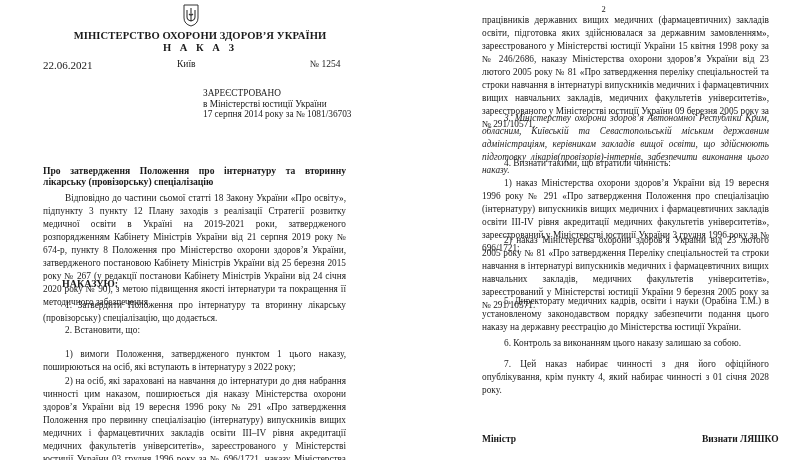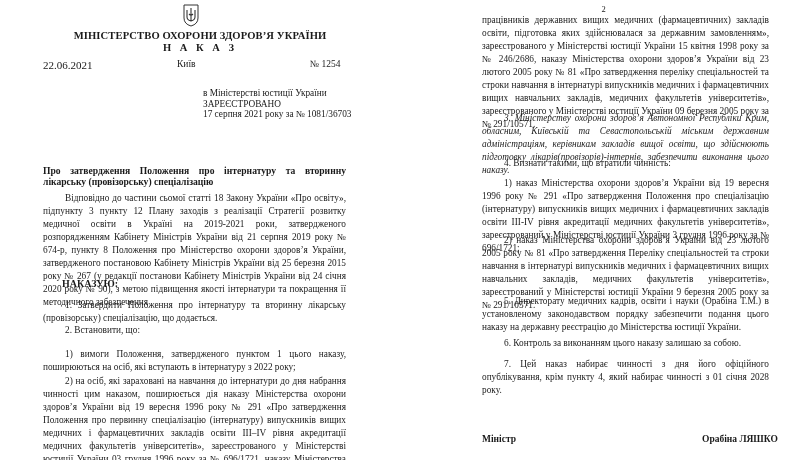--- a/index.html
+++ b/index.html
@@ -34,23 +34,23 @@
     <path d="M1 1 H15 V14 Q15 20 8 22 Q1 20 1 14 Z" fill="none" stroke="#333" stroke-width="1"></path>
     <path d="M8 4 V17 M4 6 V13 Q4 16 8 17 Q12 16 12 13 V6 M6 10 Q8 12 10 10" fill="none" stroke="#333" stroke-width="1.1"></path>
   </svg>
   <div class="abs order-word">Н А К А З</div>
   <div class="abs ministry">МІНІСТЕРСТВО ОХОРОНИ ЗДОРОВ’Я УКРАЇНИ</div>
   <div class="abs meta-date">22.06.2021</div>
   <div class="abs meta-city">Київ</div>
   <div class="abs meta-num">№  1254</div>
 
   <div class="abs reg">
+    <div>ЗАРЕЄСТРОВАНО</div>
     <div>в Міністерстві юстиції України</div>
-    <div>ЗАРЕЄСТРОВАНО</div>
-    <div>17 серпня 2021 року за № 1081/36703</div>
+    <div>17 серпня 2014 року за № 1081/36703</div>
   </div>
 
   <div class="abs para bold left-col title-block">Про затвердження Положення про інтернатуру та вторинну лікарську (провізорську) спеціалізацію</div>
 
   <div class="abs para left-col indent" style="top:192px;">Відповідно до частини сьомої статті 18 Закону України «Про освіту», підпункту 3 пункту 12 Плану заходів з реалізації Стратегії розвитку медичної освіти в Україні на 2019-2021 роки, затвердженого розпорядженням Кабінету Міністрів України від 21 серпня 2019 року № 674-р, пункту 8 Положення про Міністерство охорони здоров’я України, затвердженого постановою Кабінету Міністрів України  від 25 березня 2015 року № 267 (у редакції постанови Кабінету Міністрів України від 24 січня 2020 року № 90), з метою підвищення якості інтернатури та покращення її методичного забезпечення</div>
 
   <div class="abs bold" style="left:62px; top:278px; font-size:10px;">НАКАЗУЮ:</div>
 
   <div class="abs para left-col indent" style="top:299px;">1. Затвердити Положення про інтернатуру та вторинну лікарську (провізорську) спеціалізацію, що додається.</div>
   <div class="abs para left-col indent" style="top:324px;">2.   Встановити, що:</div>
@@ -63,14 +63,14 @@
   <div class="abs para right-col" style="top:14px;">працівників державних вищих медичних (фармацевтичних) закладів освіти, підготовка яких здійснювалася за державним замовленням», зареєстрованого у Міністерстві юстиції України 15 квітня 1998 року за №  246/2686, наказу Міністерства охорони здоров’я України від 23 лютого 2005 року № 81 «Про затвердження переліку спеціальностей та строки навчання в інтернатурі випускників медичних і фармацевтичних вищих навчальних закладів, медичних факультетів університетів», зареєстрованого у Міністерстві юстиції України 09 березня 2005 року за № 291/10571.</div>
   <div class="abs para right-col indent" style="top:112px;font-style:italic;">3.  Міністерству охорони здоров’я Автономної Республіки Крим, обласним, Київській та Севастопольській міським державним адміністраціям, керівникам закладів вищої освіти, що здійснюють підготовку лікарів(провізорів)-інтернів, забезпечити виконання цього наказу.</div>
   <div class="abs para right-col indent" style="top:157px;">4.   Визнати такими, що втратили чинність:</div>
   <div class="abs para right-col indent" style="top:177px;">1) наказ Міністерства охорони здоров’я України від 19 вересня 1996 року № 291 «Про затвердження Положення про спеціалізацію (інтернатуру) випускників вищих  медичних  і фармацевтичних  закладів освіти III-IV рівня акредитації  медичних  факультетів  університетів»,  зареєстрований  у Міністерстві юстиції України 3 грудня 1996 року за № 696/1721;</div>
   <div class="abs para right-col indent" style="top:234px;">2) наказ Міністерства охорони здоров’я України від  23 лютого 2005 року № 81 «Про затвердження Переліку спеціальностей та строки навчання в інтернатурі випускників медичних і фармацевтичних вищих навчальних закладів, медичних факультетів університетів», зареєстрований у Міністерстві юстиції України   9 березня 2005 року за № 291/10571.</div>
   <div class="abs para right-col indent" style="top:295px;">5.  Директорату медичних кадрів, освіти і науки (Орабіна Т.М.) в установленому законодавством порядку забезпечити подання цього наказу на державну реєстрацію до Міністерства юстиції  України.</div>
   <div class="abs para right-col indent" style="top:337px;">6.   Контроль за виконанням цього наказу залишаю за собою.</div>
   <div class="abs para right-col indent" style="top:358px;">7.    Цей наказ набирає чинності з дня його офіційного опублікування, крім пункту 4, який набирає чинності з 01 січня 2028 року.</div>
 
   <div class="abs sign-role">Міністр</div>
-  <div class="abs sign-name">Орабіна ЛЯШКО</div>
+  <div class="abs sign-name">Визнати ЛЯШКО</div>
 </div>
 
 </body></html>

